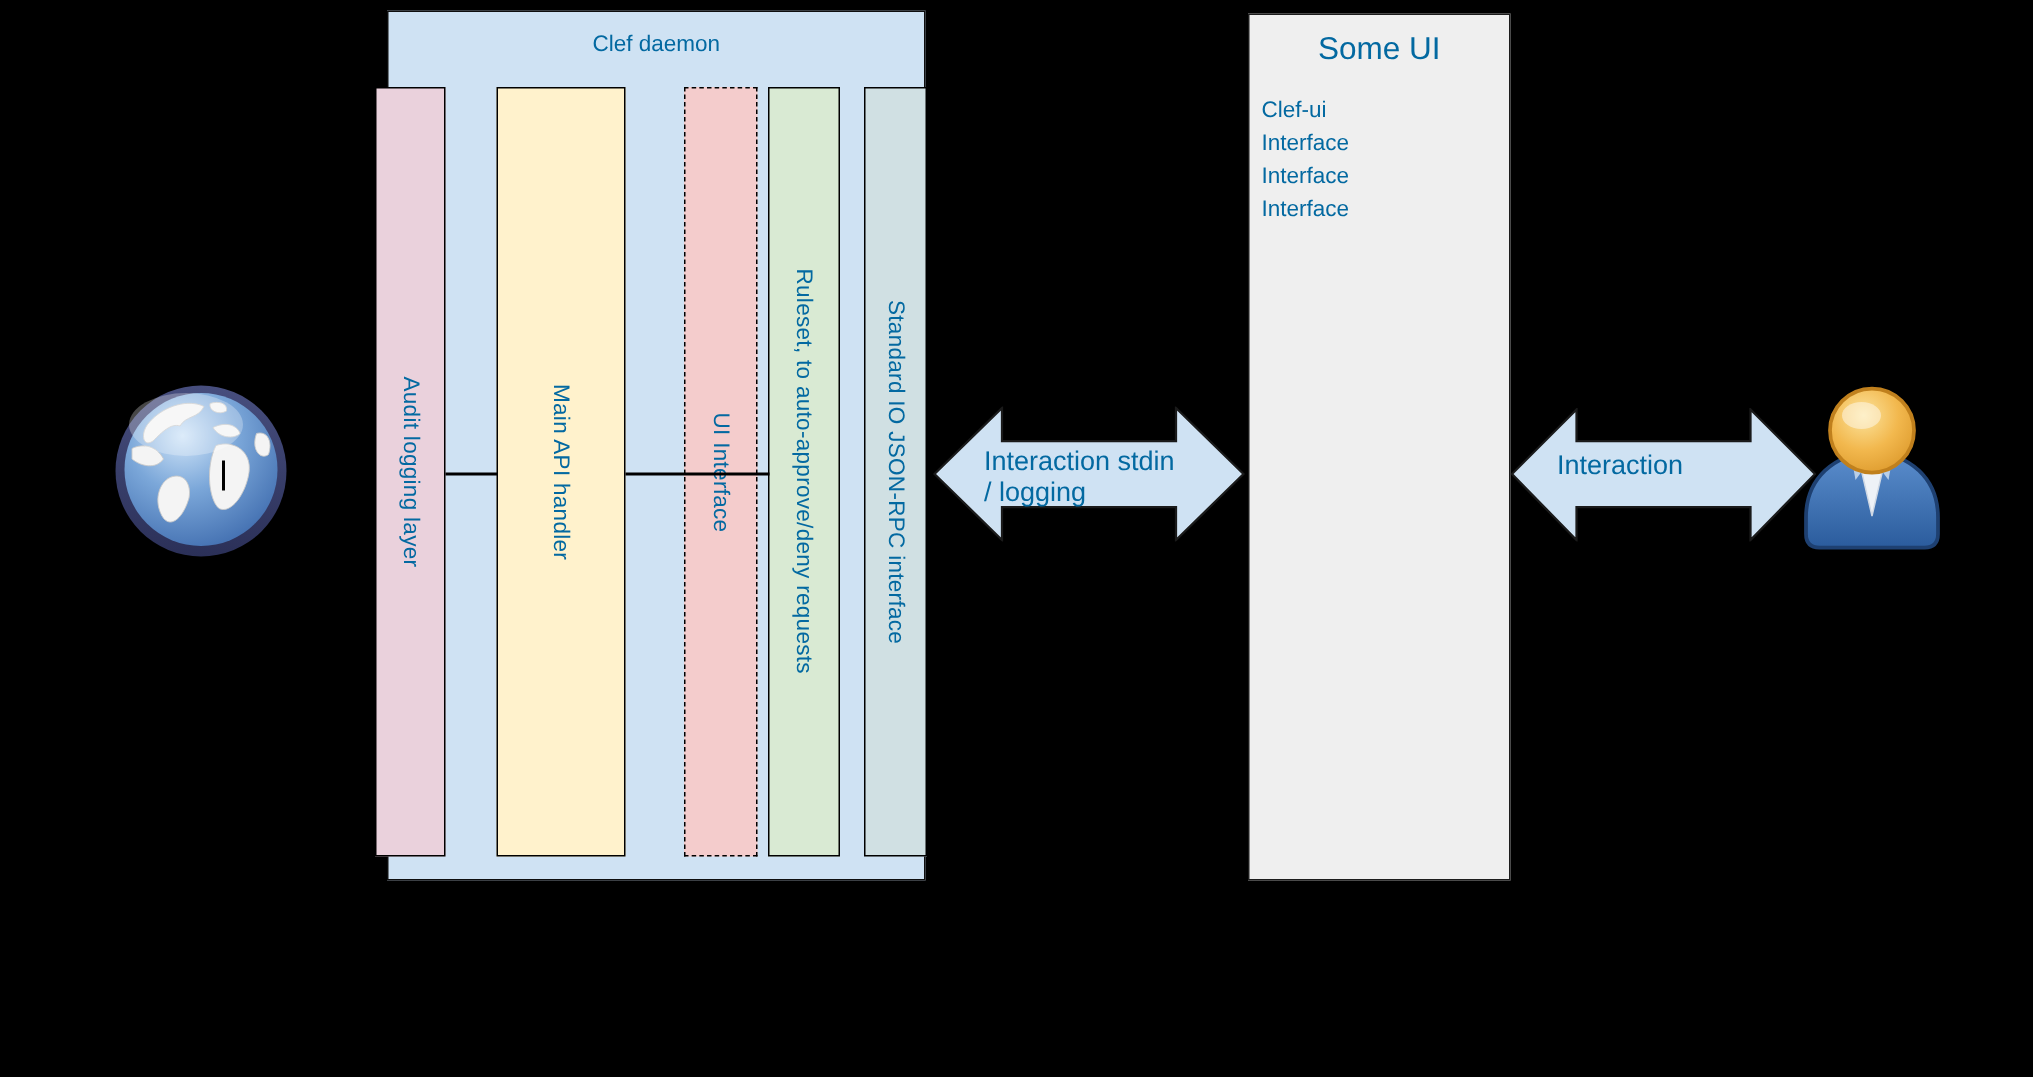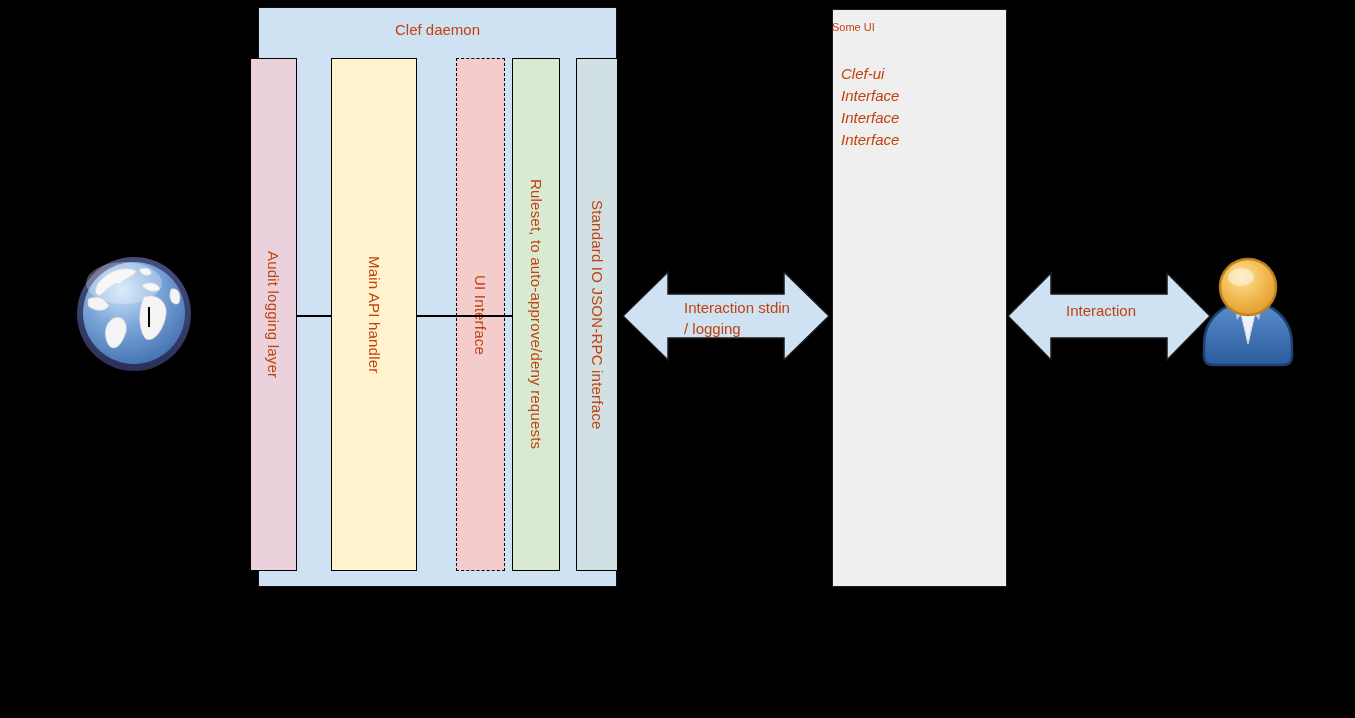--- a/index.html
+++ b/index.html
@@ -1,18 +1,18 @@
 <!DOCTYPE html>
 <html><head>
 <meta charset="utf-8">
 <style>
   html,body{margin:0;padding:0;background:#000;}
   .canvas{
     position:relative;width:1355px;height:718px;background:#000;
-    overflow:hidden;font-family:"Liberation Sans",sans-serif;color:#c2410c;
+    overflow:hidden;font-family:"Liberation Sans",sans-serif;color:#0369a1;
   }
   .abs{position:absolute;}
   
   .clef-box{left:258px;top:7px;width:359px;height:580px;background:#cfe2f3;
     border:1px solid #0e0e0e;box-sizing:border-box;z-index:1;}
   .clef-title{left:258px;top:21px;width:359px;text-align:center;font-size:15px;z-index:4;}
   
   .bar{top:58px;height:513px;box-sizing:border-box;border:1px solid #000;
     display:flex;align-items:center;justify-content:center;z-index:2;}
   .bar .vtext{writing-mode:vertical-rl;text-orientation:mixed;white-space:nowrap;
@@ -24,28 +24,28 @@
   .bar-4{left:576px;width:42px;background:#d0e0e3;}
   
   .hline{height:1.5px;background:#000;z-index:3;}
   .line-1{left:297px;top:315px;width:35px;}
   .line-2{left:417px;top:315px;width:96px;}
   .stub{left:148px;top:307px;width:2px;height:20px;background:#000;z-index:3;}
   
   .arrow-svg{z-index:4;}
   .arrow-left{left:622px;top:271px;}
   .arrow-right{left:1007px;top:272px;}
-  .arrow-label{font-size:15px;line-height:21px;z-index:5;white-space:nowrap;margin-left:28px;}
+  .arrow-label{font-size:18px;line-height:21px;z-index:5;white-space:nowrap;}
   .label-left{left:656px;top:297px;}
   .label-right{left:1038px;top:300px;text-align:center;}
   
   .someui-box{left:832px;top:9px;width:175px;height:578px;background:#efefef;
     border:1px solid #1c1c1c;box-sizing:border-box;z-index:1;}
-  .someui-title{left:832px;top:21px;width:175px;text-align:left;font-size:11px;z-index:4;}
-  .ui-list{left:841px;top:63px;font-size:15px;line-height:22px;z-index:4;font-style:italic;}
+  .someui-title{left:832px;top:21px;width:175px;text-align:center;font-size:21px;z-index:4;}
+  .ui-list{left:841px;top:63px;font-size:15px;line-height:22px;z-index:4;}
   
   .globe{left:74px;top:255px;z-index:2;}
   .person{left:1201px;top:257px;z-index:2;}
 </style>
 </head>
 <body>
 
 <div class="canvas">
 
   <svg class="abs globe" width="122" height="120" viewBox="0 0 122 120">

